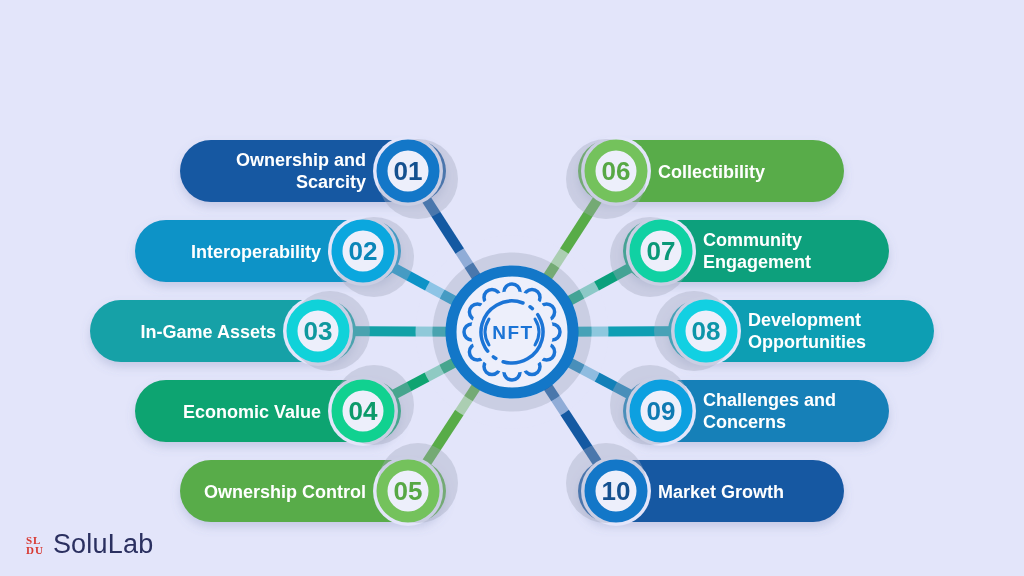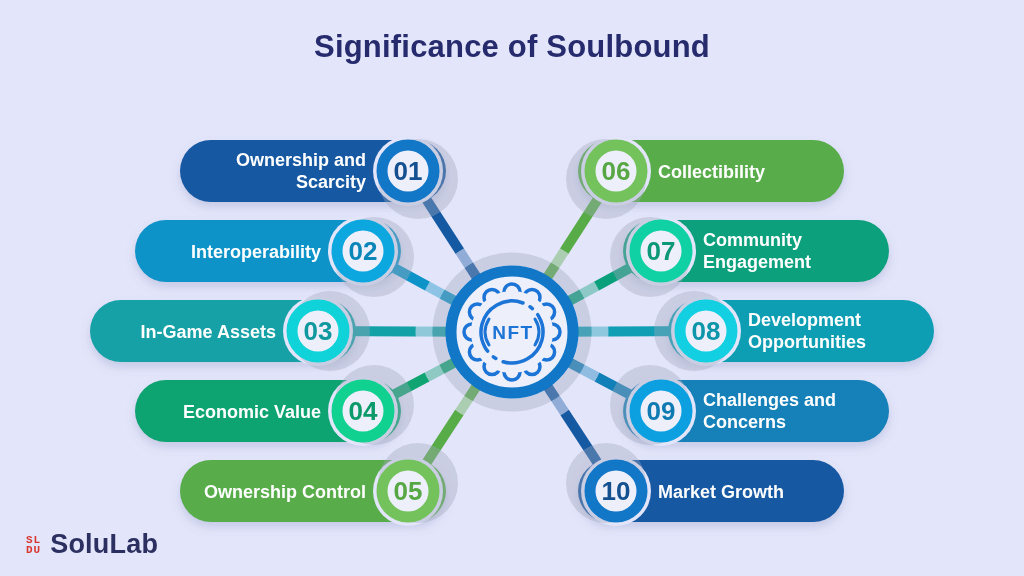--- a/index.html
+++ b/index.html
@@ -4,23 +4,23 @@
 <style>
   html,body{margin:0;padding:0;}
   body{font-family:"Liberation Sans", sans-serif;}
   .stage{position:relative;width:1024px;height:576px;overflow:hidden;background:#e3e5fa;}
   .stage svg{position:absolute;left:0;top:0;}
   .title{position:absolute;left:0;top:28px;width:100%;text-align:center;
          color:#262b6d;font-weight:800;font-size:31px;line-height:38px;letter-spacing:.2px;}
   .title span{display:block;}
   .logo{position:absolute;left:26px;bottom:16px;display:flex;align-items:center;gap:9px;}
   .logo .mark{display:flex;flex-direction:column;justify-content:center;
-              color:#d8372f;font-family:Liberation Mono, monospace;
+              color:#d8372f;font-family:Liberation Serif, serif;
               font-size:11px;line-height:10px;font-weight:bold;letter-spacing:1px;}
-  .logo .brand{color:#2b3060;font-size:27px;font-weight:700;letter-spacing:.2px;}
+  .logo .brand{color:#2b3060;font-size:27px;font-weight:400;letter-spacing:.2px;}
   svg text{font-family:"Liberation Sans", sans-serif;}
   .pill-label{font-size:18px;font-weight:bold;fill:#ffffff;}
   .num-label{font-size:26px;font-weight:bold;}
   .nft-label{font-size:19px;font-weight:bold;letter-spacing:1.5px;}
 </style>
 </head>
 <body>
 
 <div class="stage">
 
@@ -151,21 +151,20 @@
     </g>
     <circle cx="512" cy="332" r="41" fill="#edeffb"></circle>
     <circle cx="512" cy="332" r="31" fill="none" stroke-width="3.5" stroke-linecap="round" stroke-dasharray="76 8 3 8" transform="rotate(150 512 332)" stroke="#1b74d6"></circle>
     <path d="M489,319 Q481,332 489,345" fill="none" stroke-width="3" stroke-linecap="round" stroke="#1b74d6"></path>
     <path d="M535,319 Q543,332 535,345" fill="none" stroke-width="3" stroke-linecap="round" stroke="#1b74d6"></path>
     <text class="nft-label" x="513" y="339" text-anchor="middle" fill="#1b74d6">NFT</text>
   </g>
 </svg>
 
 <div class="title">
-  <span>Significance of Soulbound</span>
 </div>
 
 <div class="logo">
   <div class="mark">
     <span>SL</span>
     <span>DU</span>
   </div>
   <span class="brand">SoluLab</span>
 </div>
 

